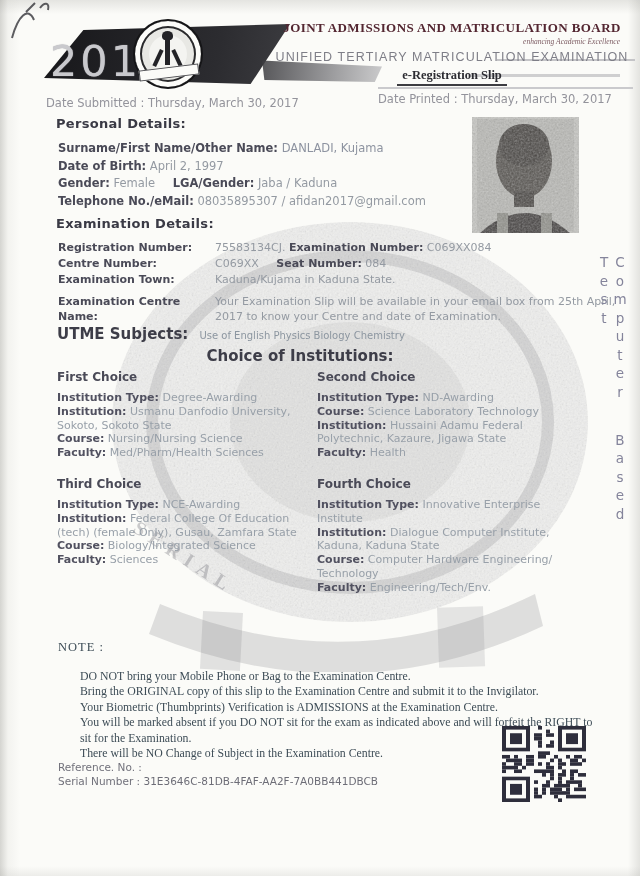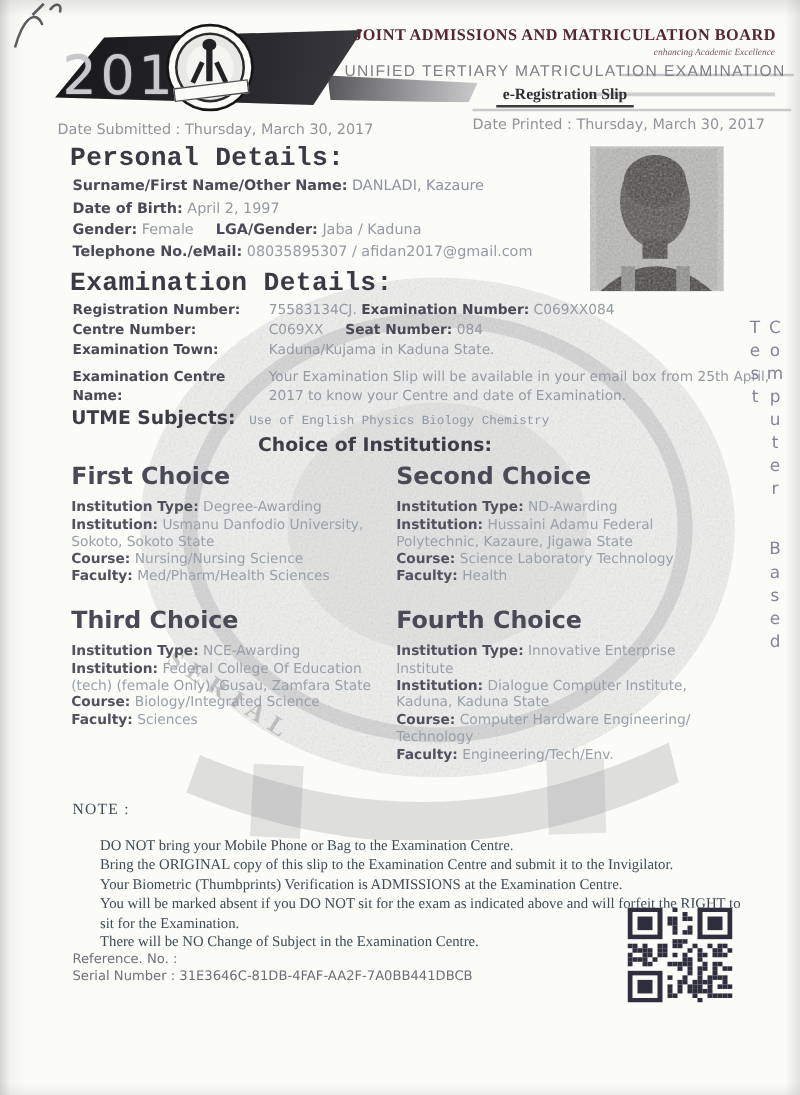--- a/index.html
+++ b/index.html
@@ -39,42 +39,42 @@
   .h-slip{display:inline-block;font-family:"Liberation Serif",serif;font-weight:bold;font-size:12.5px;color:#2c2c32;
     border-bottom:2px solid #3c3c41;padding:0 5px 1px;margin-top:4px;}
   .streak1{left:497px;top:59px;width:138px;height:2px;background:#c4c4c7;z-index:3;}
   .streak2{left:378px;top:87px;width:255px;height:2px;background:#cacacd;z-index:3;}
   .streak3{left:470px;top:74px;width:150px;height:3px;background:#bcbcbf;z-index:3;opacity:.7;}
   .date-line{font-size:11.5px;color:#93939b;}
   .date-sub{left:46px;top:96px;}
   .date-pri{left:378px;top:92px;}
 
   
-  .sec-h{font-weight:bold;font-size:21px;letter-spacing:.3px;color:#3a3a45;font-family:Liberation Mono, monospace;}
+  .sec-h{font-weight:bold;font-size:13px;letter-spacing:.3px;color:#3a3a45;}
   .ph{left:56px;top:116px;}
   .eh{left:56px;top:216px;}
 
   .lbl{font-weight:bold;color:#4a4a57;}
   .val{color:#949aa2;}
   .val2{color:#8d93a0;}
 
   .personal-rows{left:58px;top:140px;width:440px;font-size:11.5px;line-height:17.5px;}
   .pair2{margin-left:14px;}
 
   .exam-grid{left:58px;top:240px;width:565px;display:grid;grid-template-columns:157px 1fr;row-gap:1px;
     font-size:11px;line-height:15px;}
   .exam-grid .mt{margin-top:6px;}
 
   .subjects{left:57px;top:324px;width:520px;}
   .subj-lbl{font-weight:bold;font-size:15px;color:#3d3d48;}
-  .subj-val{font-size:10px;color:#8c96a0;margin-left:6px;font-family:Liberation Mono, monospace;}
+  .subj-val{font-size:10px;color:#8c96a0;margin-left:6px;}
 
   .choice-h{left:150px;top:347px;width:300px;text-align:center;font-weight:bold;font-size:15px;color:#3d3d48;}
   .choices{left:57px;top:370px;width:525px;display:grid;grid-template-columns:260px 265px;row-gap:17px;}
-  .c-title{font-size:19px;font-weight:600;color:#4a4a57;margin-bottom:7px;}
+  .c-title{font-size:12px;font-weight:600;color:#4a4a57;margin-bottom:7px;}
   .c-line{font-size:11px;line-height:13.8px;}
   .c-line .lbl{color:#515160;}
   .c-line .val{color:#98a0a9;}
 
   .cbt{left:596px;top:254px;height:335px;writing-mode:vertical-rl;text-orientation:upright;
     font-size:13.5px;letter-spacing:2.5px;word-spacing:11px;color:#84849b;}
 
   .notes{left:58px;top:640px;width:546px;font-family:"Liberation Serif",serif;color:#3d4c56;}
   .notes-h{font-size:12.5px;letter-spacing:1px;margin-bottom:14px;}
   .note-line{font-size:11.8px;line-height:15.4px;margin-left:22px;}
@@ -153,21 +153,21 @@
     </div>
     <div class="abs date-line date-pri">
       <span>Date Printed :</span>
       <span>Thursday, March 30, 2017</span>
     </div>
 
     <div class="abs sec-h ph">Personal Details:</div>
     <div class="abs personal-rows">
       <div>
         <span class="lbl">Surname/First Name/Other Name:</span>
-        <span class="val2">DANLADI, Kazaure</span>
+        <span class="val2">DANLADI, Kujama</span>
       </div>
       <div>
         <span class="lbl">Date of Birth:</span>
         <span class="val">April 2, 1997</span>
       </div>
       <div>
         <span class="lbl">Gender:</span>
         <span class="val">Female</span>
         <span class="lbl pair2">LGA/Gender:</span>
         <span class="val">Jaba / Kaduna</span>
@@ -220,22 +220,22 @@
       <div class="choice">
         <div class="c-title">First Choice</div>
         <div class="c-line"><span class="lbl">Institution Type:</span> <span class="val">Degree-Awarding</span></div>
         <div class="c-line"><span class="lbl">Institution:</span> <span class="val">Usmanu Danfodio University, Sokoto, Sokoto State</span></div>
         <div class="c-line"><span class="lbl">Course:</span> <span class="val">Nursing/Nursing Science</span></div>
         <div class="c-line"><span class="lbl">Faculty:</span> <span class="val">Med/Pharm/Health Sciences</span></div>
       </div>
       <div class="choice">
         <div class="c-title">Second Choice</div>
         <div class="c-line"><span class="lbl">Institution Type:</span> <span class="val">ND-Awarding</span></div>
+        <div class="c-line"><span class="lbl">Course:</span> <span class="val">Science Laboratory Technology</span></div>
         <div class="c-line"><span class="lbl">Institution:</span> <span class="val">Hussaini Adamu Federal Polytechnic, Kazaure, Jigawa State</span></div>
-        <div class="c-line"><span class="lbl">Course:</span> <span class="val">Science Laboratory Technology</span></div>
         <div class="c-line"><span class="lbl">Faculty:</span> <span class="val">Health</span></div>
       </div>
       <div class="choice">
         <div class="c-title">Third Choice</div>
         <div class="c-line"><span class="lbl">Institution Type:</span> <span class="val">NCE-Awarding</span></div>
         <div class="c-line"><span class="lbl">Institution:</span> <span class="val">Federal College Of Education (tech) (female Only), Gusau, Zamfara State</span></div>
         <div class="c-line"><span class="lbl">Course:</span> <span class="val">Biology/Integrated Science</span></div>
         <div class="c-line"><span class="lbl">Faculty:</span> <span class="val">Sciences</span></div>
       </div>
       <div class="choice">

